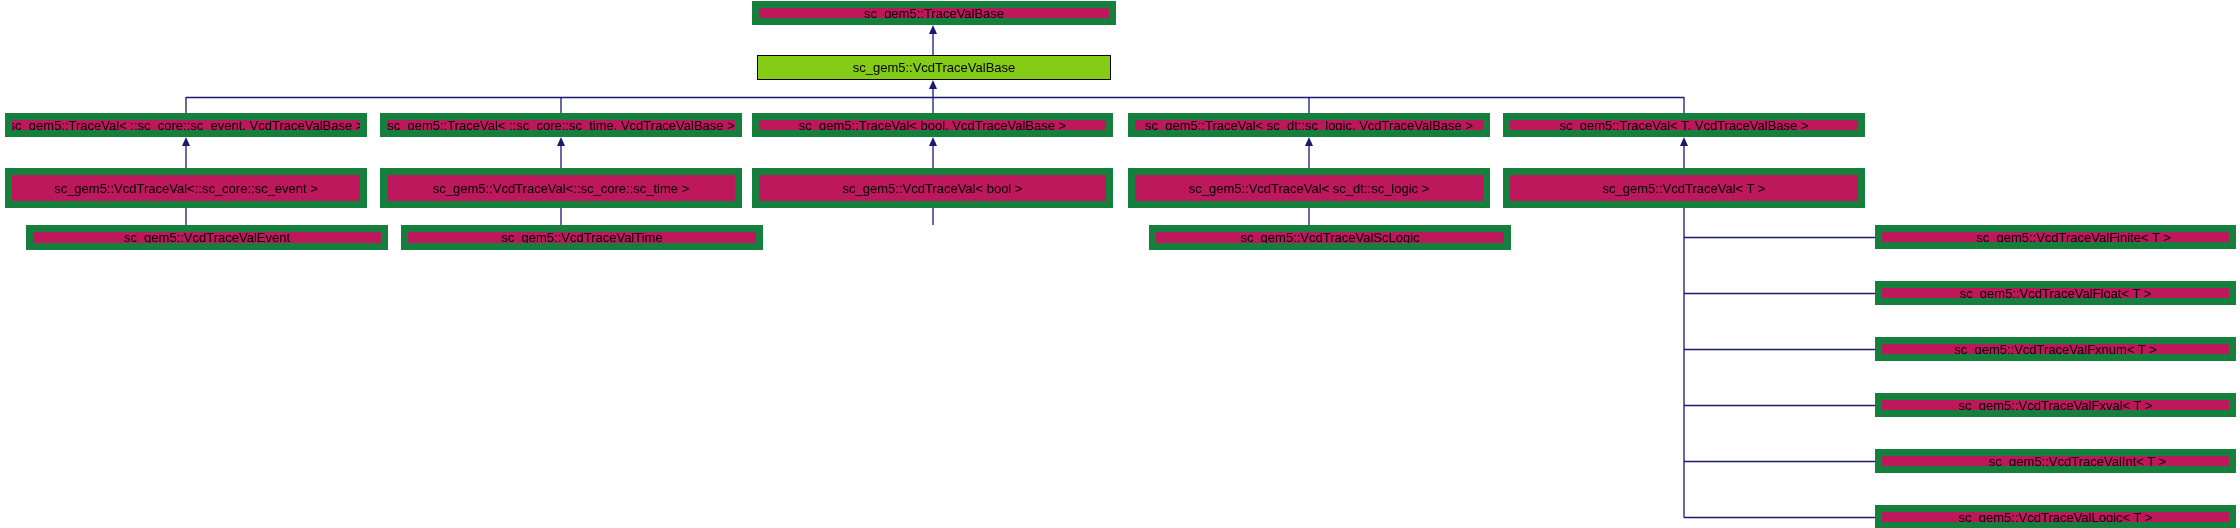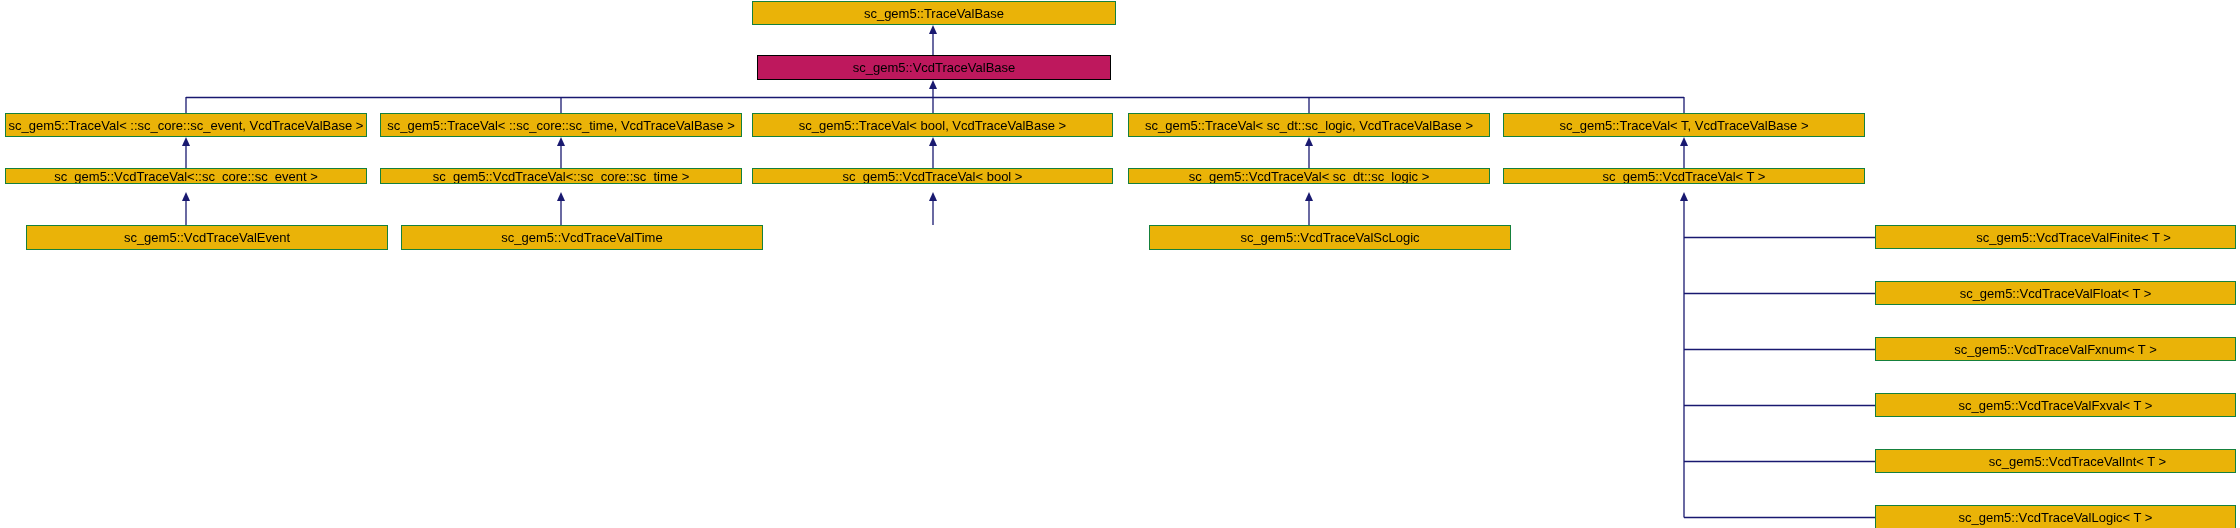--- a/index.html
+++ b/index.html
@@ -7,39 +7,39 @@
     position:relative;
     width:2240px;height:528px;
     background:#ffffff;
     overflow:hidden;
     font-family:"Liberation Sans","DejaVu Sans",sans-serif;
   }
   #edges{position:absolute;left:0;top:0;width:2240px;height:528px;}
   .node{
     position:absolute;
     box-sizing:border-box;
-    background:#eab308;
-    border:1px solid #15803d;
+    background:#be185d;
+    border:7px solid #15803d;
     color:#000000;
     font-size:13px;
     line-height:1;
     display:flex;align-items:center;justify-content:center;
     text-align:center;white-space:nowrap;overflow:hidden;
     cursor:pointer;
   }
   .node.current{
-    background:#be185d;
+    background:#84cc16;
     border:1px solid #000000;
     cursor:default;
   }
   
   #n-trace_val_base{left:752px;top:1px;width:364px;height:24px;}
   #n-vcd_trace_val_base{left:757px;top:55px;width:354px;height:25px;}
   .row3{top:113px;height:24px;}
-  .row4{top:168px;height:16px;}
+  .row4{top:168px;height:40px;}
   .row5{top:225px;height:25px;margin-left:21px;}
   .c1{left:5px;width:362px;}
   .c2{left:380px;width:362px;}
   .c3{left:752px;width:361px;}
   .c4{left:1128px;width:362px;}
   .c5{left:1503px;width:362px;}
   
   .rc{left:1875px;width:361px;height:24px;}
   .rc1{top:225px;padding-left:36px;} .rc2{top:281px;} .rc3{top:337px;}
   .rc4{top:393px;} .rc5{top:449px;padding-left:44px;} .rc6{top:505px;}

